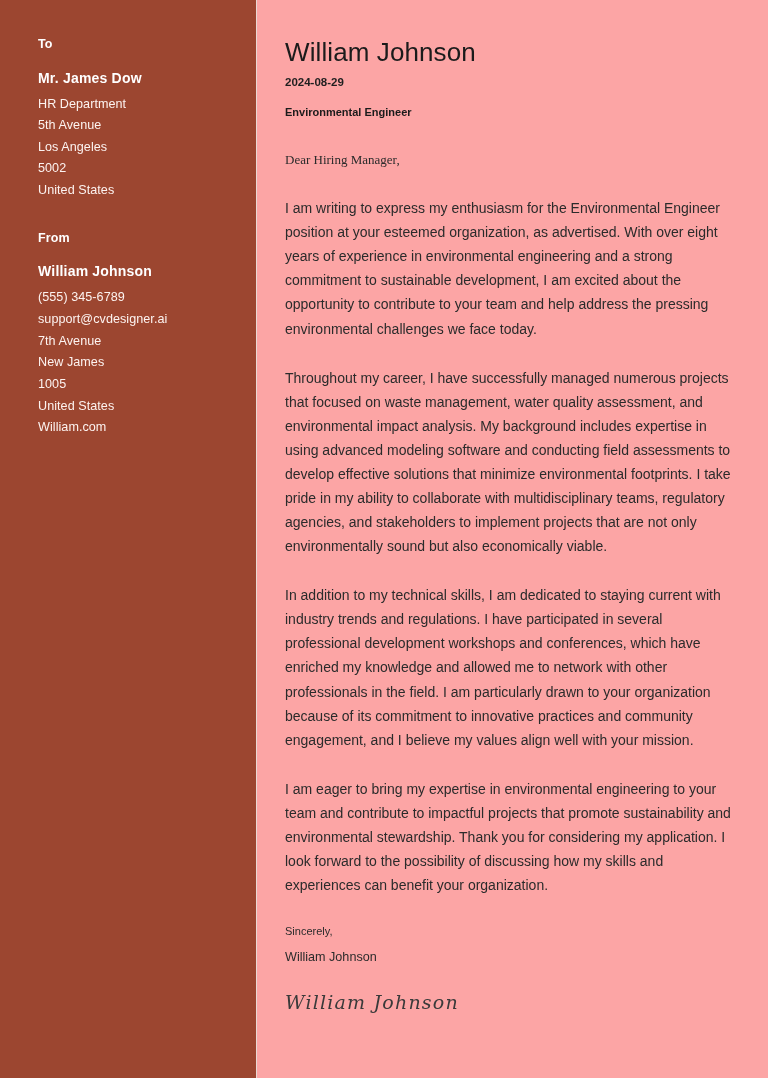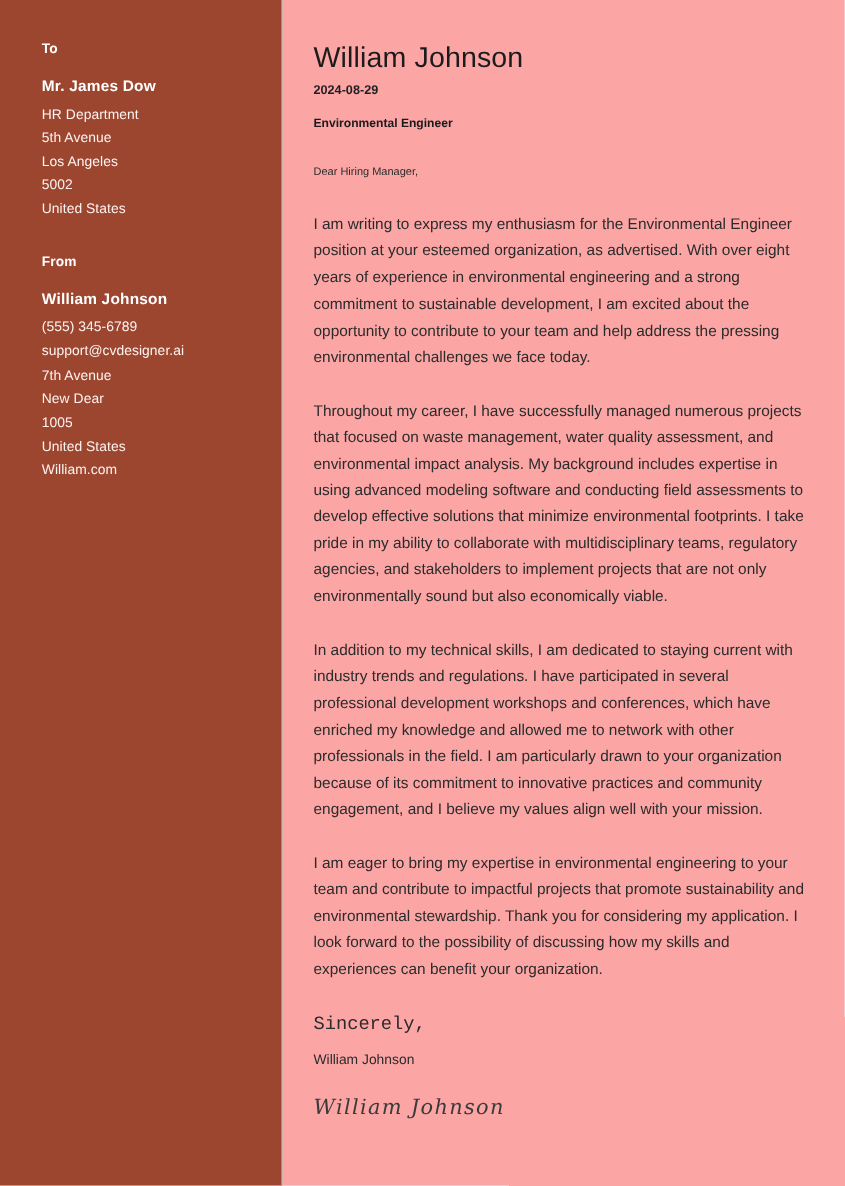--- a/index.html
+++ b/index.html
@@ -81,38 +81,38 @@
     color: #1f1f1f;
   }
   .letter-role {
     font-size: 11px;
     font-weight: bold;
     margin: 0 0 30px 0;
     line-height: 1.2;
     color: #1b1b1b;
   }
   .salutation {
-    font-size: 10px;
+    font-size: 13px;
     line-height: 1.62;
     margin: 0 0 26px 0;
     color: #2b2b2b;
+    font-family: Liberation Serif, serif;
   }
   .para {
     font-size: 14px;
     line-height: 1.72;
     margin: 0 0 25px 0;
     color: #2b2b2b;
     text-align: left;
   }
   .closing {
-    font-size: 17px;
+    font-size: 11px;
     line-height: 1.72;
     margin: 0 0 6px 0;
     color: #2b2b2b;
-    font-family: Liberation Mono, monospace;
   }
   .closing-name {
     font-size: 12.6px;
     line-height: 1.72;
     margin: 0;
     color: #2b2b2b;
   }
   .signature {
     margin: 22px 0 0 0;
     font-family: "DejaVu Serif", serif;
@@ -142,21 +142,21 @@
     </section>
 
     <div class="side-gap"></div>
 
     <section class="side-section">
       <h2 class="side-heading">From</h2>
       <p class="side-name">William Johnson</p>
       <p class="side-line">(555) 345-6789</p>
       <p class="side-line">support@cvdesigner.ai</p>
       <p class="side-line">7th Avenue</p>
-      <p class="side-line">New Dear</p>
+      <p class="side-line">New James</p>
       <p class="side-line">1005</p>
       <p class="side-line">United States</p>
       <p class="side-line">William.com</p>
     </section>
 
   </aside>
 
   <main class="main">
 
     <h1 class="letter-name">William Johnson</h1>

